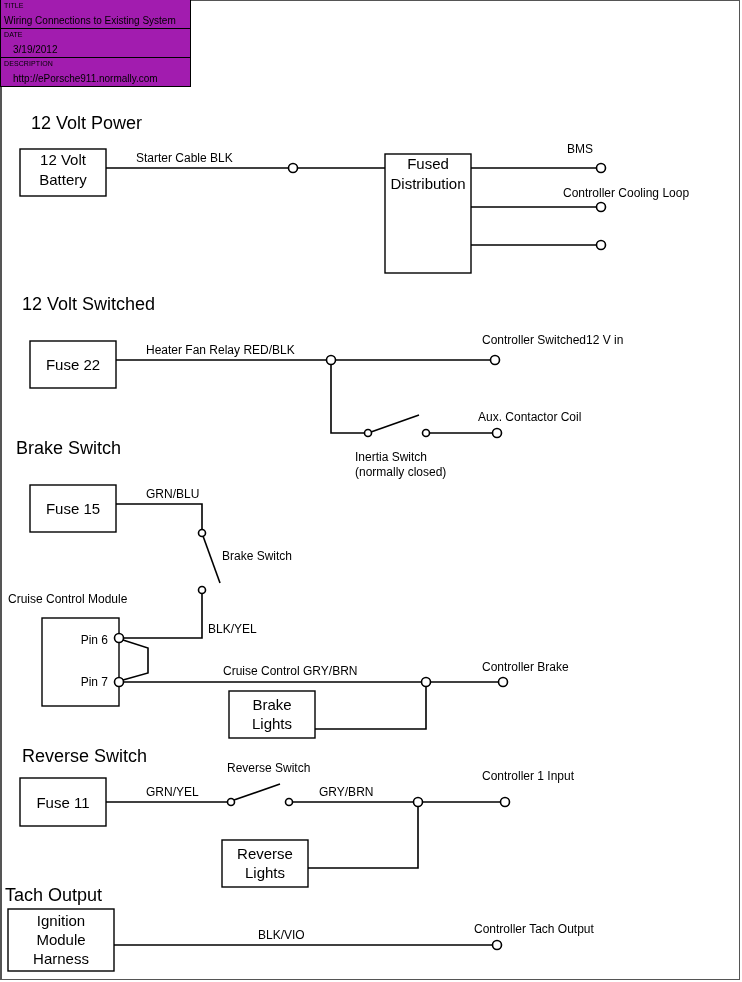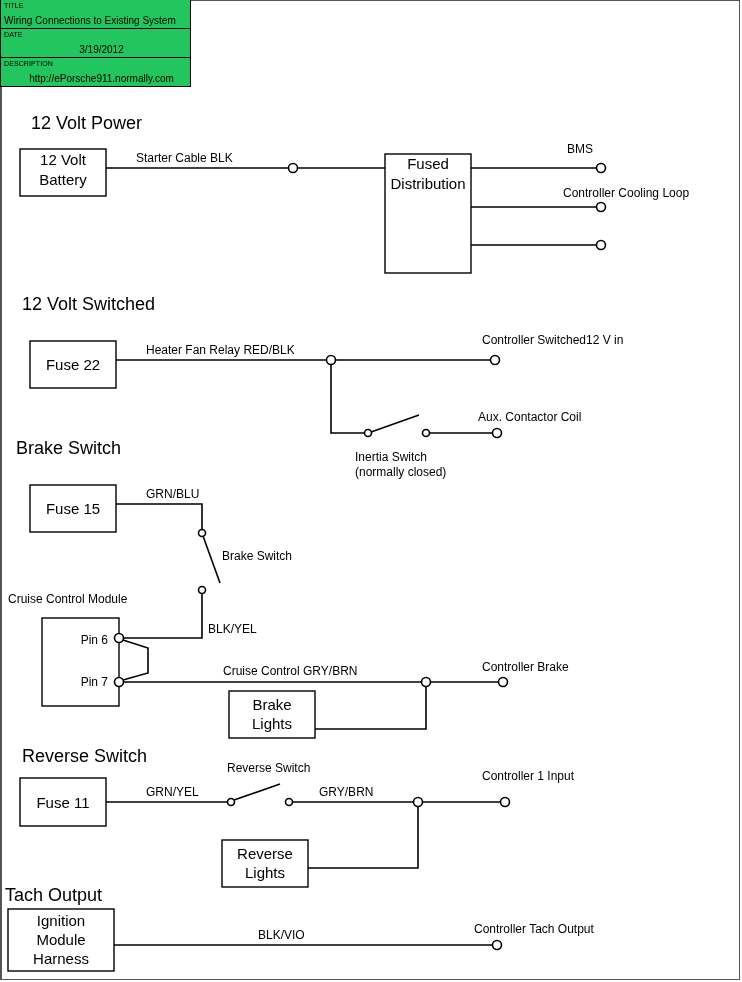--- a/index.html
+++ b/index.html
@@ -1,22 +1,22 @@
 <!DOCTYPE html>
 <html><head>
   <meta charset="utf-8">
   <style>
     html, body { margin: 0; padding: 0; background: #ffffff; }
     body { width: 742px; height: 982px; position: relative; overflow: hidden; font-family: "Liberation Sans", sans-serif; color: #000; }
     #frame { position: absolute; left: 0; top: 0; width: 740px; height: 980px; border: 1px solid #555; border-left: 2px solid #555; box-sizing: border-box; }
-    #titleblock { position: absolute; left: 0; top: 0; width: 189px; border: 1px solid #000; border-top: none; background: #22c55e; }
+    #titleblock { position: absolute; left: 0; top: 0; width: 189px; border: 1px solid #000; border-top: none; background: #a21caf; }
     .tb-row { border-top: 1px solid #000; position: relative; height: 28px; }
     .tb-row:first-child { border-top: none; }
     .tb-label { position: absolute; left: 3px; top: 2px; font-size: 7px; letter-spacing: 0.1px; }
-    .tb-value { position: absolute; left: 12px; right: 0; top: 15px; text-align: center; font-size: 10px; }
+    .tb-value { position: absolute; left: 12px; right: 0; top: 15px; text-align: left; font-size: 10px; }
     .tb-value.left { text-align: left; left: 3px; }
     svg#diagram { position: absolute; left: 0; top: 0; }
     .wire { stroke: #000; stroke-width: 1.6; fill: none; }
     .term { stroke: #000; stroke-width: 1.6; fill: #fff; }
     .box { stroke: #000; stroke-width: 1.4; fill: #fff; }
     .sec-title { font-size: 18px; }
     .lbl { font-size: 12px; }
     .boxtxt { font-size: 15px; }
     text { font-family: "Liberation Sans", sans-serif; fill: #000; }
   </style>

